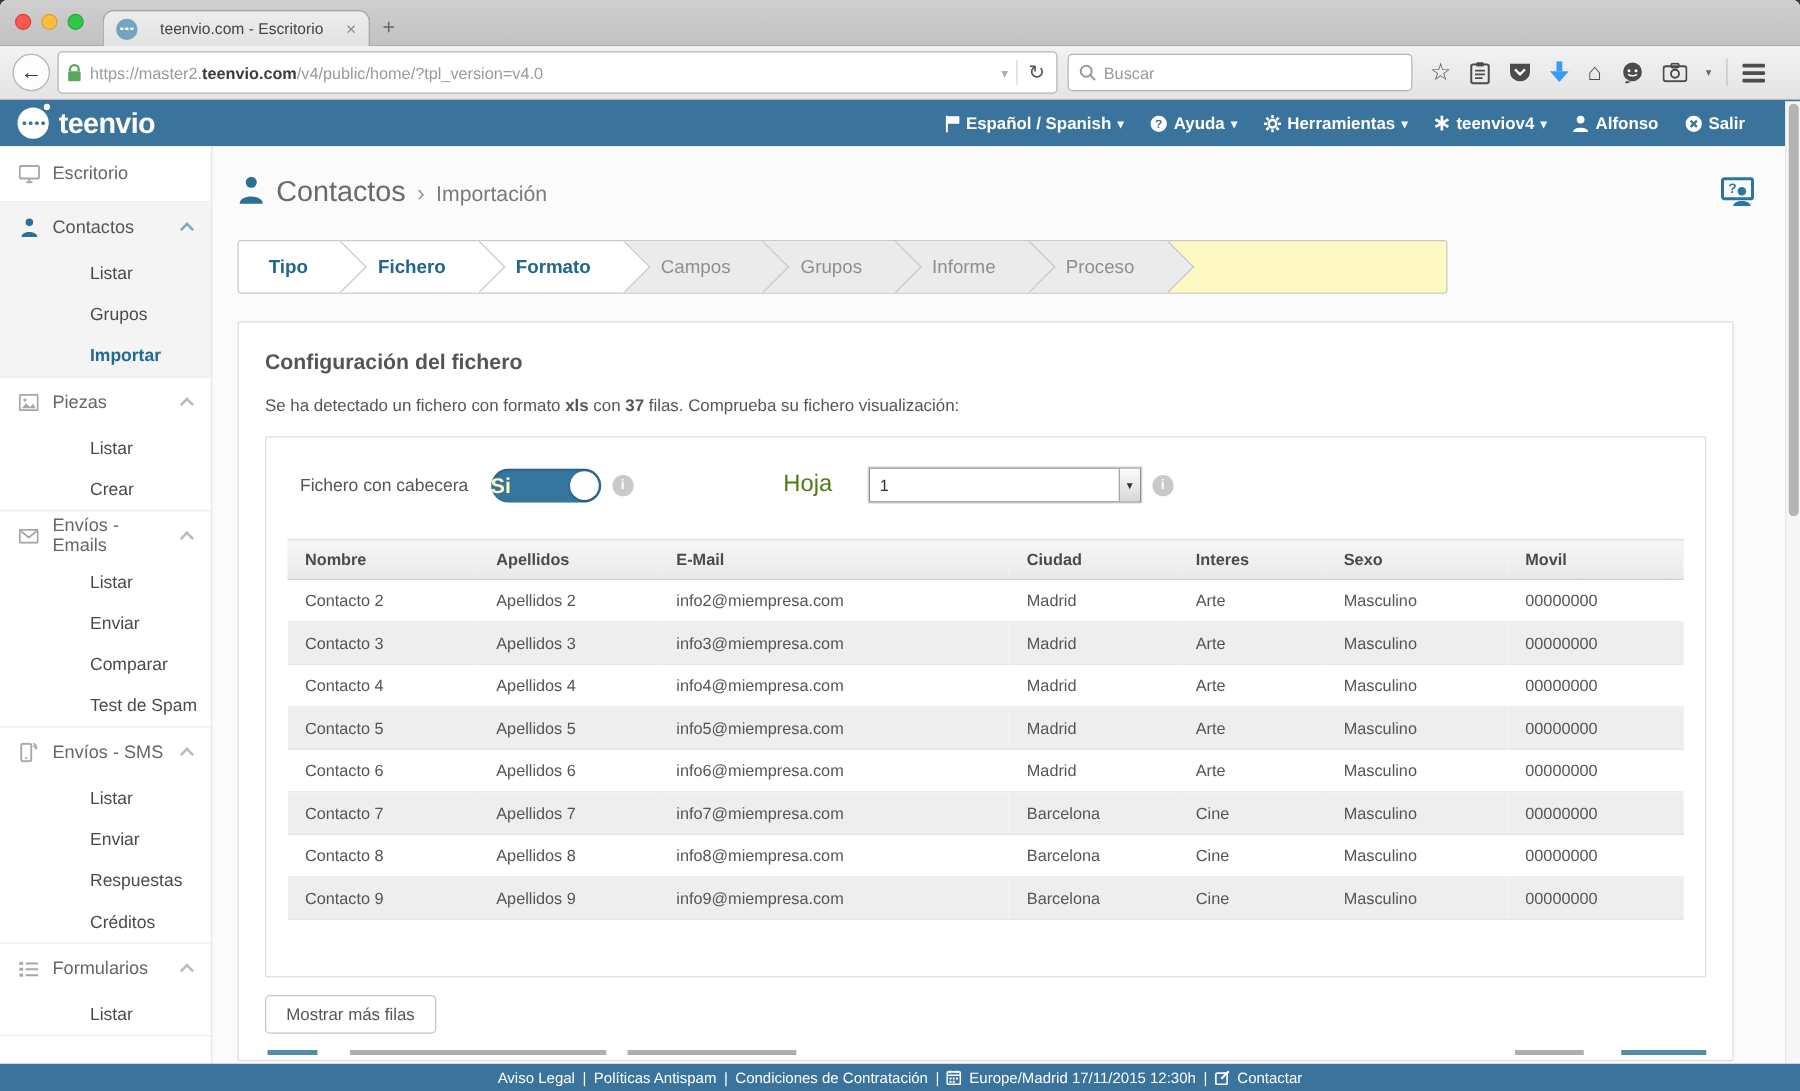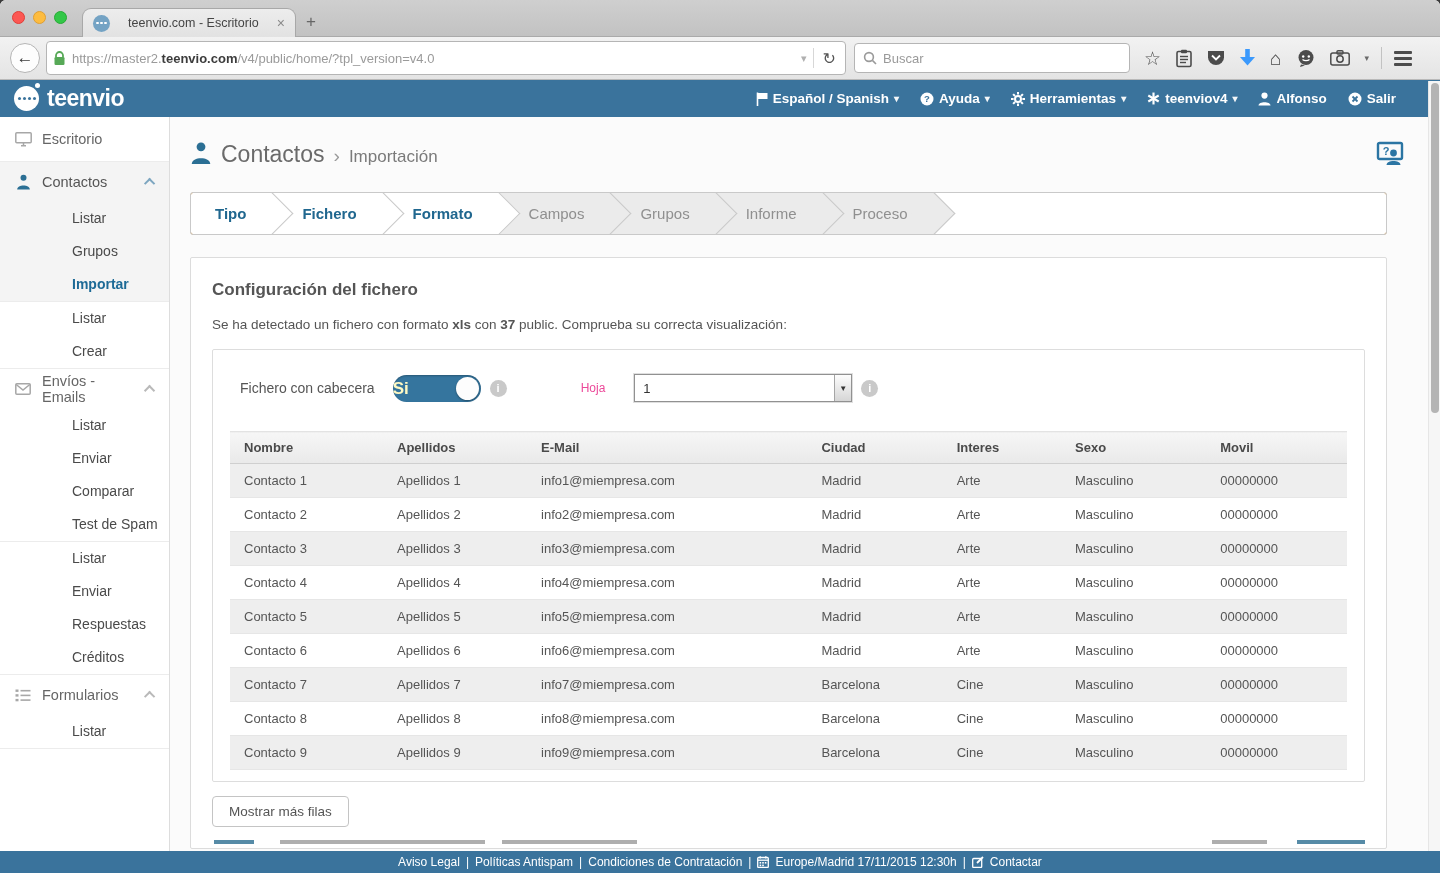--- a/index.html
+++ b/index.html
@@ -85,22 +85,22 @@
   .main { flex:1; background:#fbfbfb; padding-left:20px; position:relative; }
   .page-header { height:75px; display:flex; align-items:center; }
   .ph-left { display:flex; align-items:baseline; gap:9px;}
   .ph-icon { align-self:center; }
   .ph-section { font-size:23px; color:#6a6a6a; }
   .ph-sep { font-size:19px; color:#9a9a9a; }
   .ph-current { font-size:17px; color:#7a7a7a; }
   .help-corner { position:absolute; right:36px; top:24px; cursor:pointer;}
 
   
-  .steps { width:1197px; height:43px; border:1px solid #c9c9c9; border-radius:3px; background:#a16207;
-    display:flex; overflow:hidden; }
+  .steps { width:968px; height:43px; border:1px solid #c9c9c9; border-radius:3px; background:#fef9c3;
+    display:flex; overflow:hidden;align-items:flex-end; }
   .step { position:relative; line-height:41px; padding:0 26px 0 30px; background:#fff;
     font-size:15px; color:#20678f; font-weight:700; cursor:pointer; white-space:nowrap;}
   .step:first-child { padding-left:24px; }
   .step::after { content:""; position:absolute; top:5px; right:-15px; width:30px; height:30px;
     transform:rotate(45deg); background:inherit; border-top:1px solid #c9c9c9; border-right:1px solid #c9c9c9;}
   .step.todo { background:#ebebeb; color:#8f8f8f; font-weight:400; }
   .steps .step:nth-child(1){z-index:7}.steps .step:nth-child(2){z-index:6}
   .steps .step:nth-child(3){z-index:5}.steps .step:nth-child(4){z-index:4}
   .steps .step:nth-child(5){z-index:3}.steps .step:nth-child(6){z-index:2}
   .steps .step:nth-child(7){z-index:1}
@@ -115,21 +115,21 @@
   .controls { display:flex; align-items:center; height:44px; padding:0 10px; }
   .ctl-label { font-size:14px; color:#555; }
   .toggle { margin-left:18px; position:relative; width:88px; height:27px; border-radius:14px;
     background:#35759e; box-shadow:inset 0 1px 2px rgba(0,0,0,.25); cursor:pointer; flex:none;}
   .toggle .t-label { position:absolute; left:0; right:26px; text-align:left; line-height:27px;
     color:#fef9c3; font-size:17px; font-weight:700;}
   .toggle .knob { position:absolute; right:2px; top:2px; width:23px; height:23px; border-radius:50%;
     background:#fdfdfd; box-shadow:0 1px 2px rgba(0,0,0,.35);}
   .info-ic { margin-left:9px; width:17px; height:17px; border-radius:50%; background:#c9c9c9; color:#fff;
     font-size:11px; font-weight:700; display:flex; align-items:center; justify-content:center; flex:none; cursor:pointer;}
-  .sheet-label { margin-left:74px; font-size:12px; color:#ec4899;}
+  .sheet-label { margin-left:120px; font-size:19px; color:#4d7c0f;}
   .select { margin-left:29px; width:218px; height:28px; background:#fff; border:1px solid #919191;
     box-shadow:0 0 0 1px #dfdfdf; display:flex; align-items:center; cursor:pointer;}
   .select .val { flex:1; font-size:13px; color:#333; padding-left:8px;}
   .select .btn { width:17px; height:100%; border-left:1px solid #a5a5a5;
     background:linear-gradient(#fdfdfd,#d6d6d6); display:flex; align-items:center; justify-content:center;}
   .select .btn span { font-size:8px; color:#333; }
 
   
   .ptable { margin-top:21px; width:100%; border-collapse:collapse; table-layout:fixed; }
   .ptable th { background:linear-gradient(#f6f6f6,#e9e9e9); border-top:1px solid #e3e3e3;
@@ -351,40 +351,62 @@
               </svg>
           </span>
           <span class="s-label">Contactos</span>
           <span class="chev"></span>
         </div>
         <div class="sub-item">Listar</div>
         <div class="sub-item">Grupos</div>
         <div class="sub-item current">Importar</div>
       </div>
       <div class="side-sec">
+        <div class="sec-head">
+          <span class="sicon">
+            <svg width="16" height="14" viewBox="0 0 16 14">
+                <rect x="0.8" y="0.8" width="14.4" height="12.4" rx="1" fill="none" stroke="#a7a7a7" stroke-width="1.5"></rect>
+                <circle cx="5" cy="5" r="1.3" fill="#a7a7a7"></circle>
+                <path d="M2.5 11.5 6 7.5l3 3 2.5-2.5 2 3.5z" fill="#a7a7a7"></path>
+              </svg>
+          </span>
+          <span class="s-label">Piezas</span>
+          <span class="chev"></span>
+        </div>
         <div class="sub-item">Listar</div>
         <div class="sub-item">Crear</div>
       </div>
       <div class="side-sec">
         <div class="sec-head">
           <span class="sicon">
             <svg width="16" height="12" viewBox="0 0 16 12">
                 <rect x="0.8" y="0.8" width="14.4" height="10.4" rx="1" fill="none" stroke="#a7a7a7" stroke-width="1.5"></rect>
                 <polyline points="1.2,1.5 8,7 14.8,1.5" fill="none" stroke="#a7a7a7" stroke-width="1.5"></polyline>
               </svg>
           </span>
           <span class="s-label">Envíos - Emails</span>
           <span class="chev"></span>
         </div>
         <div class="sub-item">Listar</div>
         <div class="sub-item">Enviar</div>
         <div class="sub-item">Comparar</div>
         <div class="sub-item">Test de Spam</div>
       </div>
       <div class="side-sec">
+        <div class="sec-head">
+          <span class="sicon">
+            <svg width="14" height="16" viewBox="0 0 14 16">
+                <rect x="1" y="1" width="8" height="14" rx="1.5" fill="none" stroke="#a7a7a7" stroke-width="1.5"></rect>
+                <circle cx="5" cy="12.5" r="0.9" fill="#a7a7a7"></circle>
+                <path d="M10.5 2.5a4 4 0 0 1 2 3M10.8 0.6a6.5 6.5 0 0 1 3 4.4" fill="none" stroke="#a7a7a7" stroke-width="1.2"></path>
+              </svg>
+          </span>
+          <span class="s-label">Envíos - SMS</span>
+          <span class="chev"></span>
+        </div>
         <div class="sub-item">Listar</div>
         <div class="sub-item">Enviar</div>
         <div class="sub-item">Respuestas</div>
         <div class="sub-item">Créditos</div>
       </div>
       <div class="side-sec">
         <div class="sec-head">
           <span class="sicon">
             <svg width="16" height="13" viewBox="0 0 16 13">
                 <g fill="#a7a7a7">
@@ -435,21 +457,21 @@
         <div class="step"><span>Formato</span></div>
         <div class="step todo"><span>Campos</span></div>
         <div class="step todo"><span>Grupos</span></div>
         <div class="step todo"><span>Informe</span></div>
         <div class="step todo"><span>Proceso</span></div>
         <div class="step-fill"></div>
       </div>
 
       <div class="card">
         <div class="card-title">Configuración del fichero</div>
-        <p class="card-intro"><span>Se ha detectado un fichero con formato </span><b>xls</b><span> con </span><b>37</b><span> public. Comprueba su correcta visualización:</span></p>
+        <p class="card-intro"><span>Se ha detectado un fichero con formato </span><b>xls</b><span> con </span><b>37</b><span> filas. Comprueba su fichero visualización:</span></p>
 
         <div class="inner-box">
           <div class="controls">
             <span class="ctl-label">Fichero con cabecera</span>
             <span class="toggle">
               <span class="t-label">Si</span>
               <span class="knob"></span>
             </span>
             <span class="info-ic">i</span>
             <span class="sheet-label">Hoja</span>
@@ -478,29 +500,20 @@
                 <th>Apellidos</th>
                 <th>E-Mail</th>
                 <th>Ciudad</th>
                 <th>Interes</th>
                 <th>Sexo</th>
                 <th>Movil</th>
               </tr>
             </thead>
             <tbody>
 
-                <tr class="trow odd">
-                  <td>Contacto 1</td>
-                  <td>Apellidos 1</td>
-                  <td>info1@miempresa.com</td>
-                  <td>Madrid</td>
-                  <td>Arte</td>
-                  <td>Masculino</td>
-                  <td>00000000</td>
-                </tr>
 
                 <tr class="trow">
                   <td>Contacto 2</td>
                   <td>Apellidos 2</td>
                   <td>info2@miempresa.com</td>
                   <td>Madrid</td>
                   <td>Arte</td>
                   <td>Masculino</td>
                   <td>00000000</td>
                 </tr>

